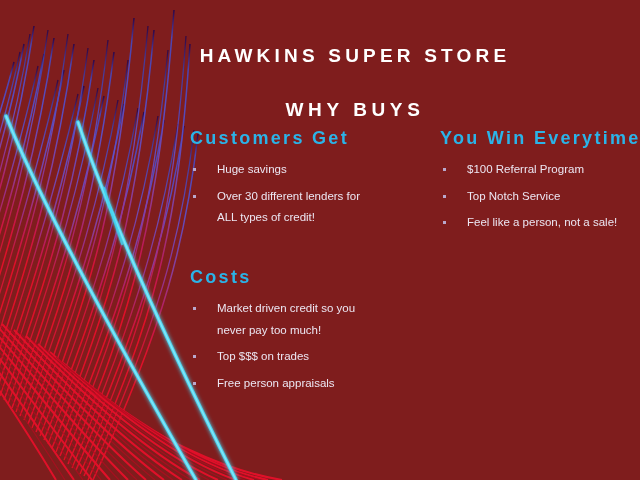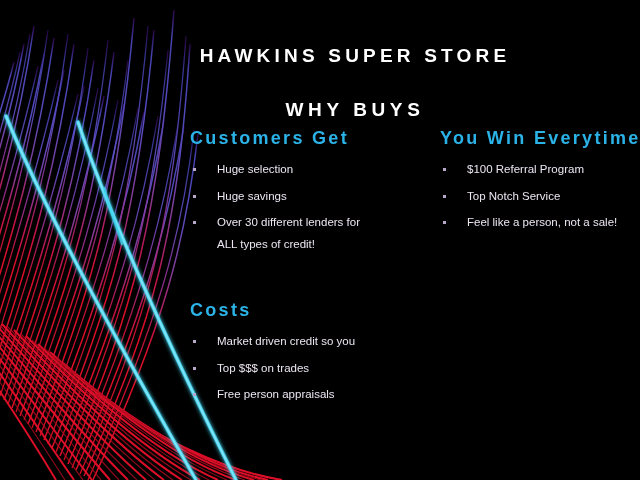--- a/index.html
+++ b/index.html
@@ -5,21 +5,21 @@
   html, body {
     margin: 0;
     padding: 0;
     background: #1a1a1a;
   }
   #slide {
     position: relative;
     width: 640px;
     height: 480px;
     overflow: hidden;
-    background: #000000;
+    background: #7f1d1d;
     font-family: "Liberation Sans", sans-serif;
     -webkit-font-smoothing: antialiased;
   }
   #decor {
     position: absolute;
     left: 0;
     top: 0;
     width: 640px;
     height: 480px;
     pointer-events: none;
@@ -43,21 +43,21 @@
   .title-line.second {
     letter-spacing: 4.6px;
     margin-top: 31px;
   }
   
   .section {
     position: absolute;
   }
   .section.customers { left: 190px; top: 130px; width: 210px; }
   .section.youwin    { left: 440px; top: 130px; width: 205px; }
-  .section.costs     { left: 190px; top: 302px; width: 210px; }
+  .section.costs     { left: 190px; top: 269px; width: 210px; }
 
   .sec-heading {
     color: #2bb3e8;
     font-size: 18px;
     font-weight: bold;
     letter-spacing: 2.3px;
     line-height: 16px;
     margin: 0 0 13px 0;
     white-space: nowrap;
   }
@@ -225,24 +225,20 @@
   <div class="title-block">
     <div class="title-line">HAWKINS SUPER STORE</div>
     <div class="title-line second">WHY BUYS</div>
   </div>
 
   <div class="section customers">
     <div class="sec-heading">Customers Get</div>
     <ul class="bullets">
       <li>
         <span class="dot"></span>
-        <span class="txt">Huge selection</span>
-      </li>
-      <li>
-        <span class="dot"></span>
         <span class="txt">Huge savings</span>
       </li>
       <li>
         <span class="dot"></span>
         <span class="txt">Over 30 different lenders for</span>
         <span class="txt2">ALL types of credit!</span>
       </li>
     </ul>
   </div>
 
@@ -263,20 +259,21 @@
       </li>
     </ul>
   </div>
 
   <div class="section costs">
     <div class="sec-heading">Costs</div>
     <ul class="bullets">
       <li>
         <span class="dot"></span>
         <span class="txt">Market driven credit so you</span>
+        <span class="txt2">never pay too much!</span>
       </li>
       <li>
         <span class="dot"></span>
         <span class="txt">Top $$$ on trades</span>
       </li>
       <li>
         <span class="dot"></span>
         <span class="txt">Free person appraisals</span>
       </li>
     </ul>

